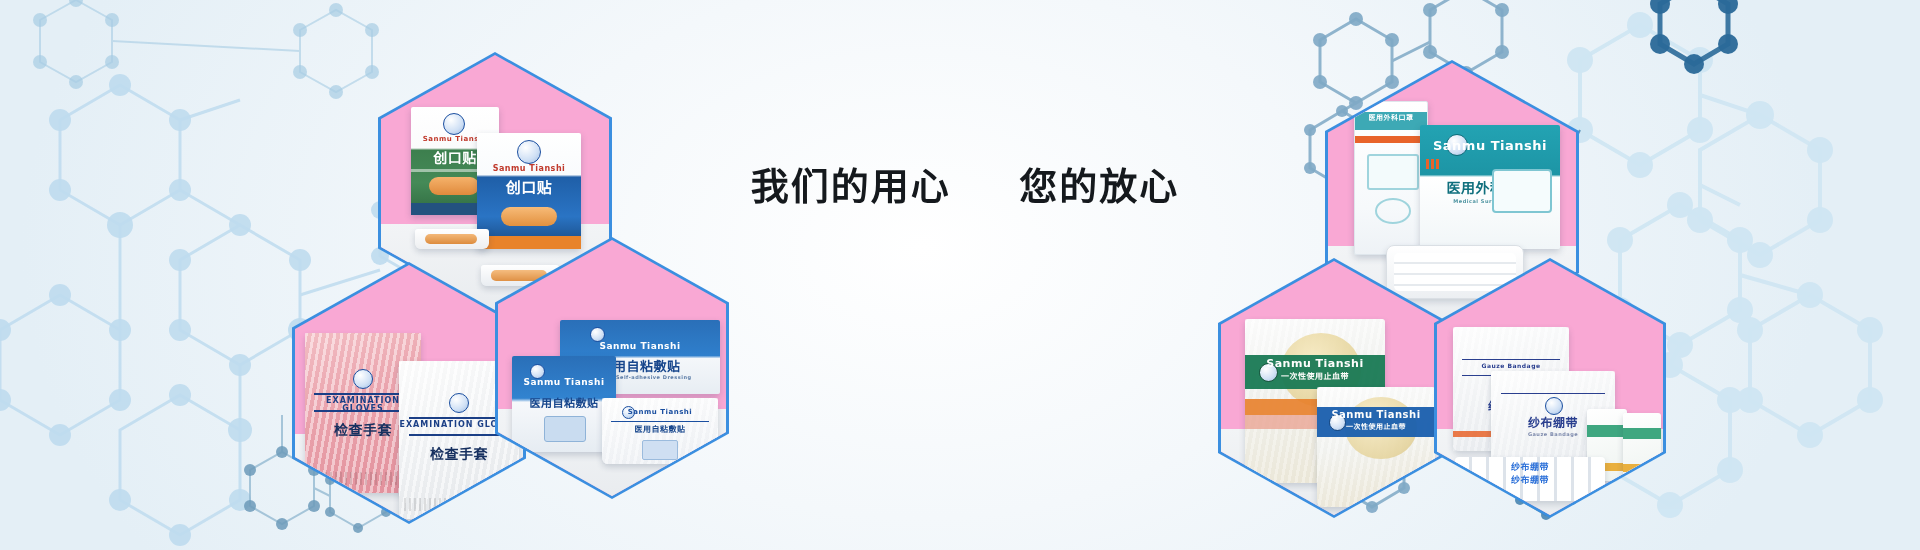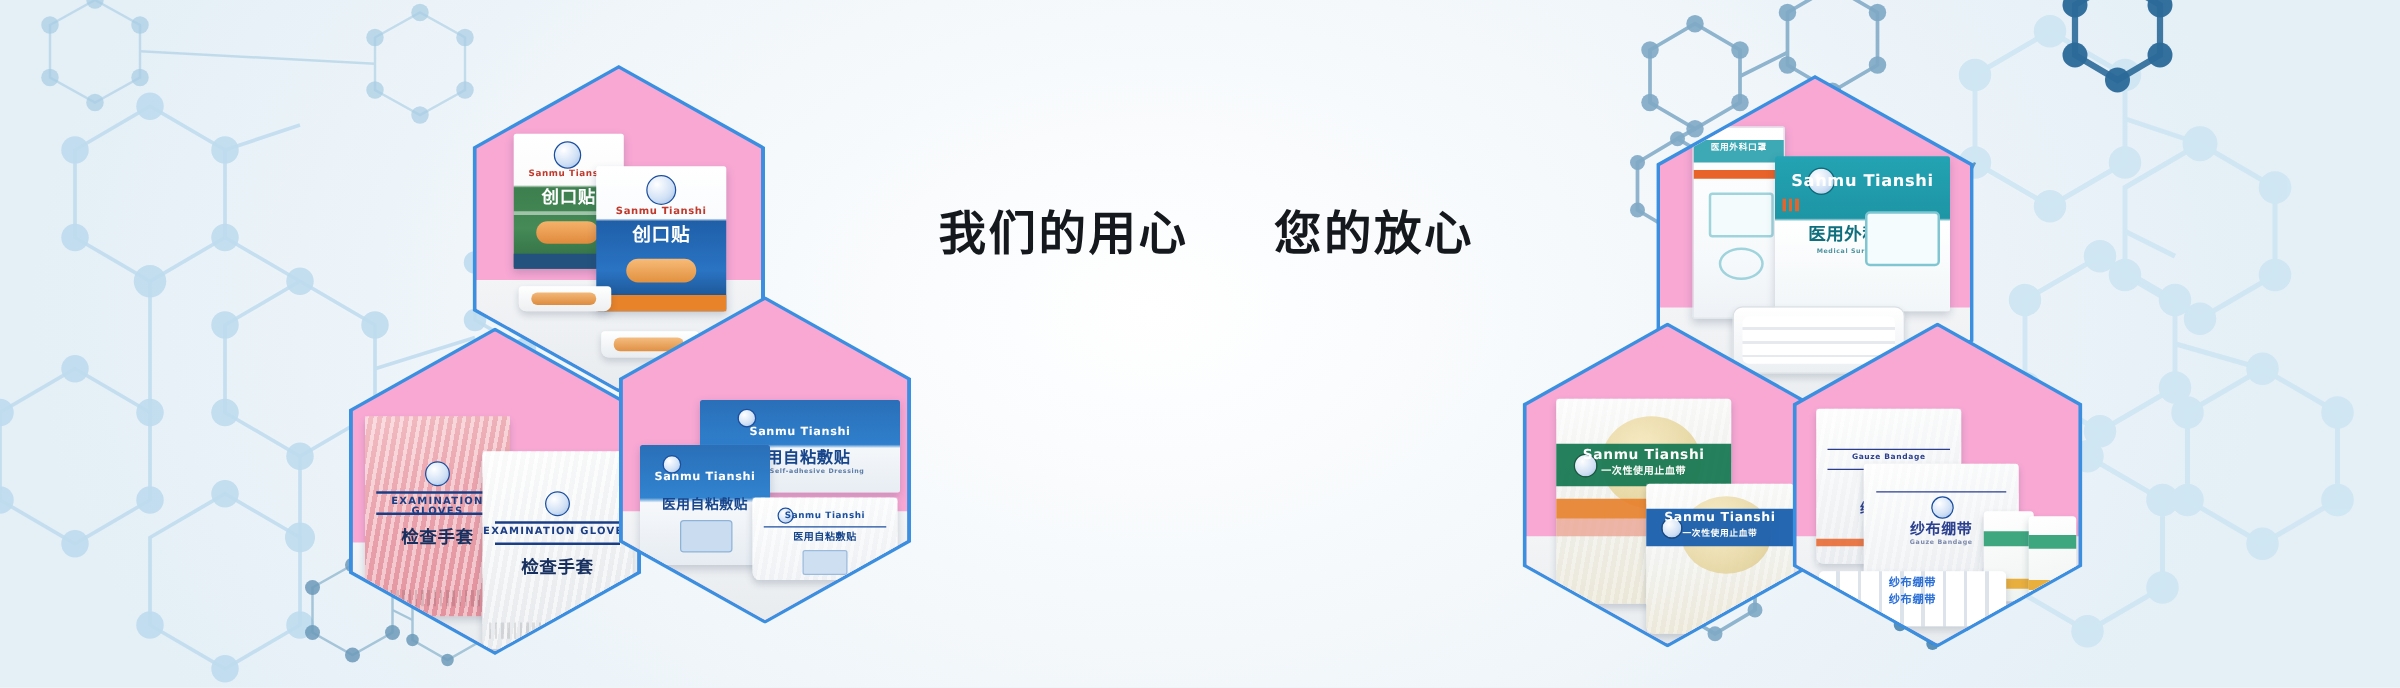--- a/index.html
+++ b/index.html
@@ -331,21 +331,21 @@
         </div>
         <div class="pouch" style="left:100px;top:210px;width:78px;height:21px;
              background:linear-gradient(180deg,#ffffff,#e9edf1);">
           <div style="position:absolute;left:10px;top:5px;width:56px;height:11px;border-radius:5px;
                background:linear-gradient(180deg,#f5bd80,#df9145);"></div>
         </div>
       </div>
     </div>
   </div>
 
-  <div class="hex" style="left:279px;top:262px;width:234px;height:262px;">
+  <div class="hex" style="left:292px;top:262px;width:234px;height:262px;">
     <div class="hex-inner">
       <div class="prod">
         <div class="shelf"></div>
 
         <div class="pouch" style="left:10px;top:68px;width:116px;height:160px;
              background:linear-gradient(160deg,#f6c0c6 0%,#eda4ae 45%,#e5919d 100%);">
           <div class="crinkle"></div>
           <div class="badge" style="left:48px;top:36px;width:18px;height:18px;"></div>
           <div class="brandline" style="top:60px;background:#1b3f86;"></div>
           <div class="lbl" style="top:64px;font-size:8px;color:#1b3f86;letter-spacing:1px;">EXAMINATION GLOVES</div>

